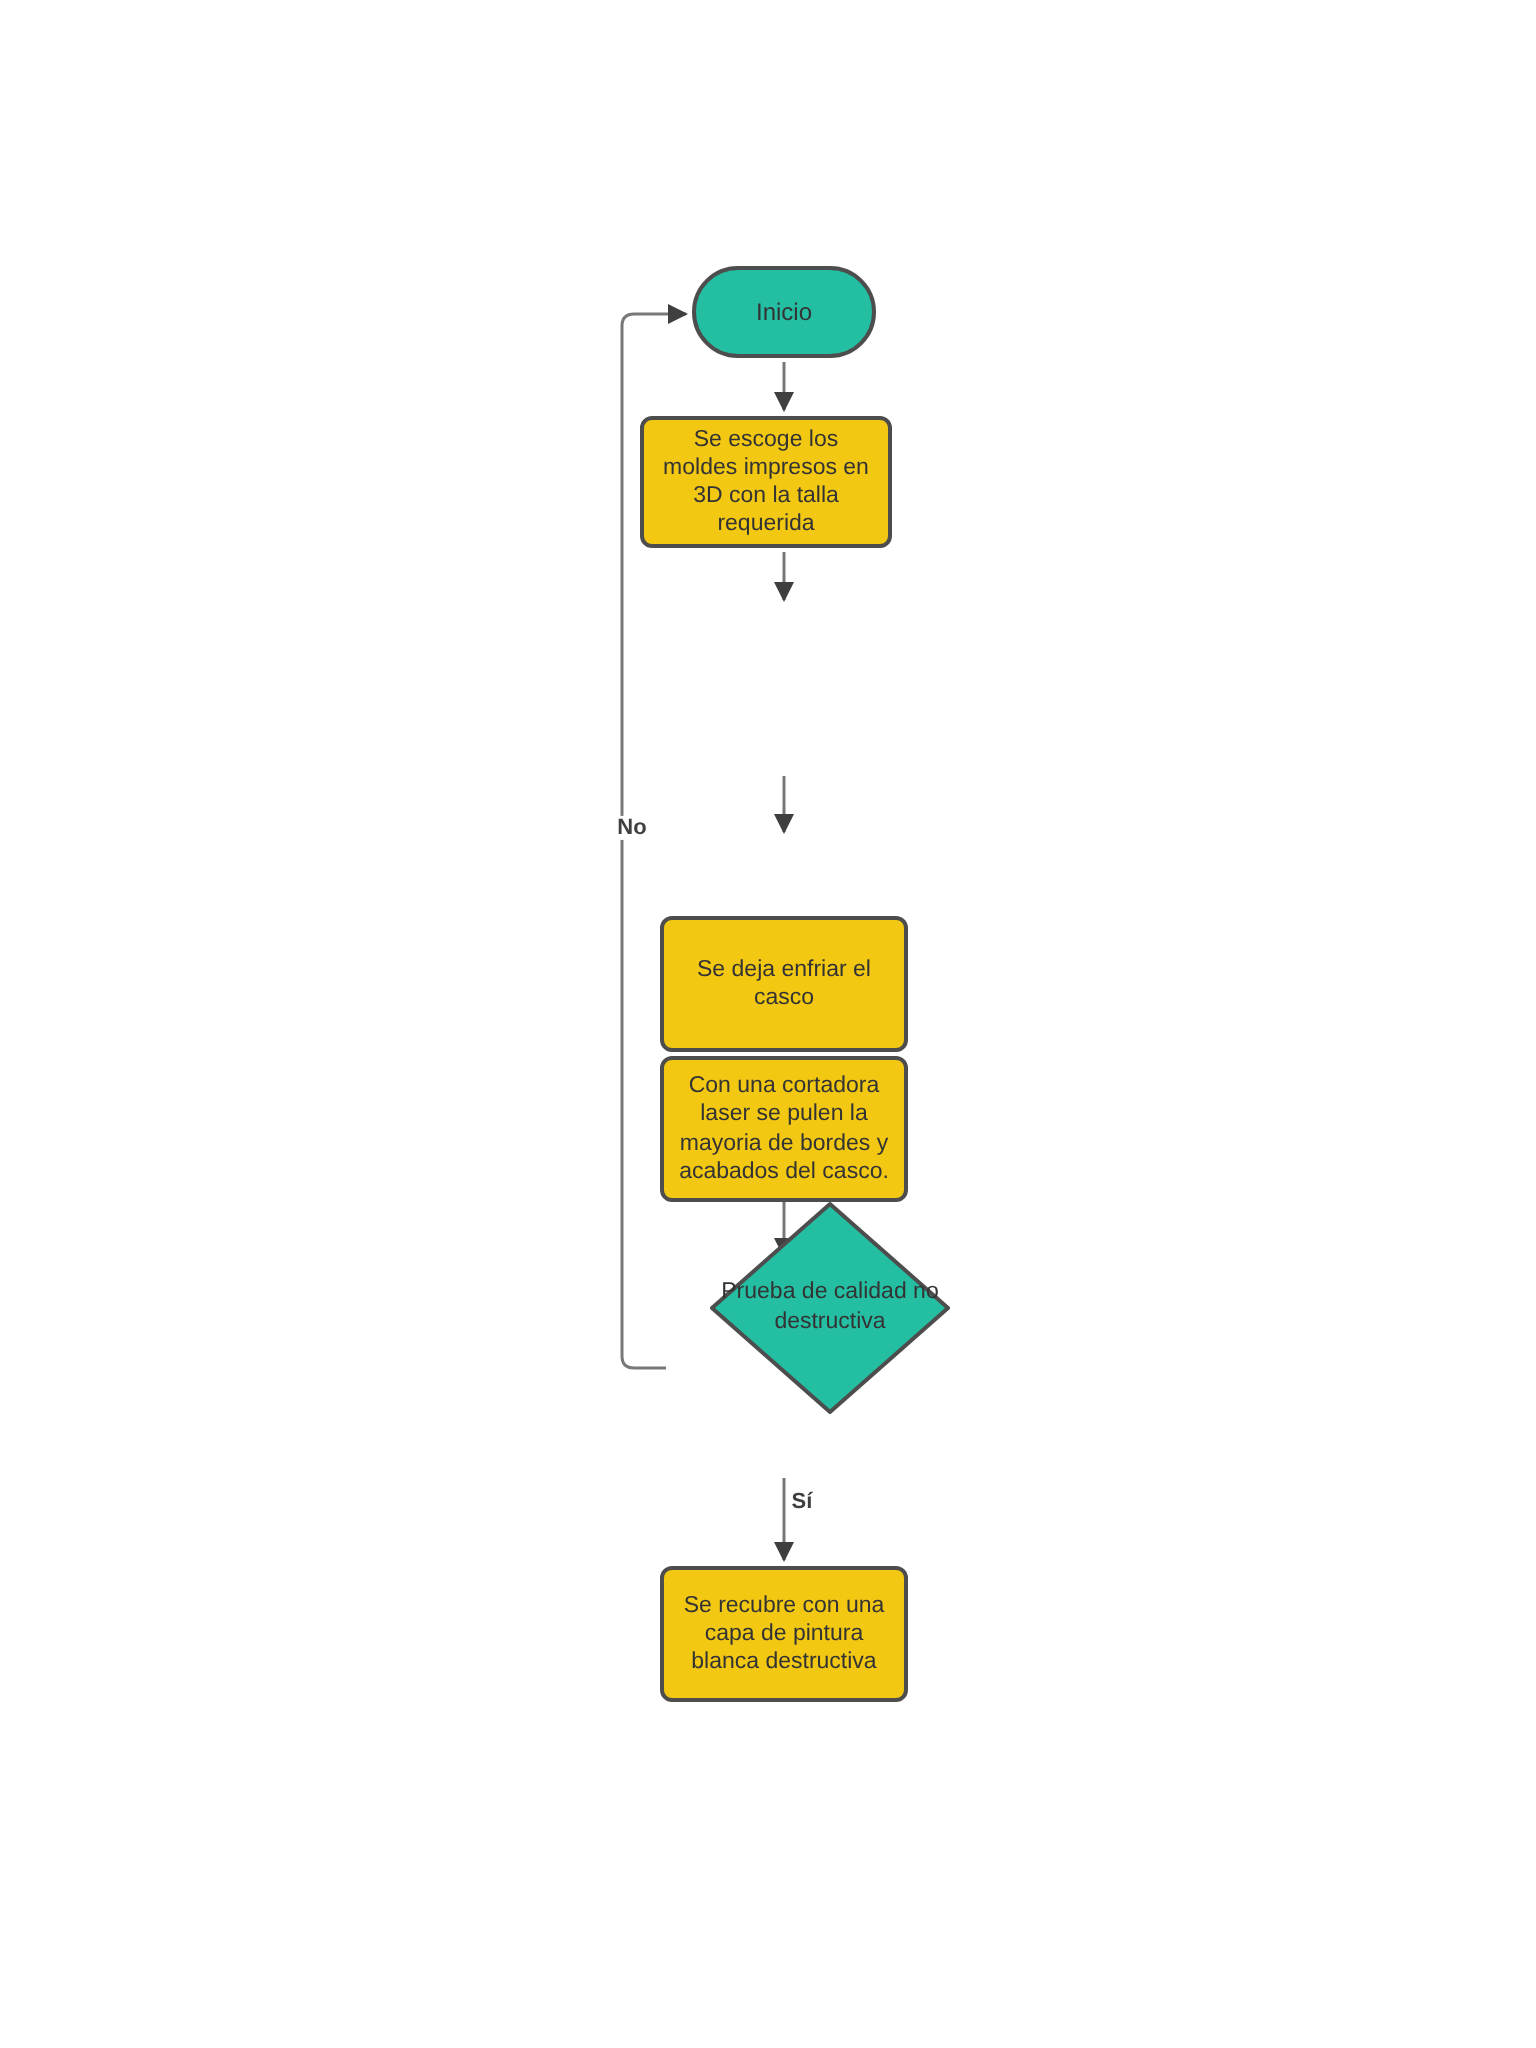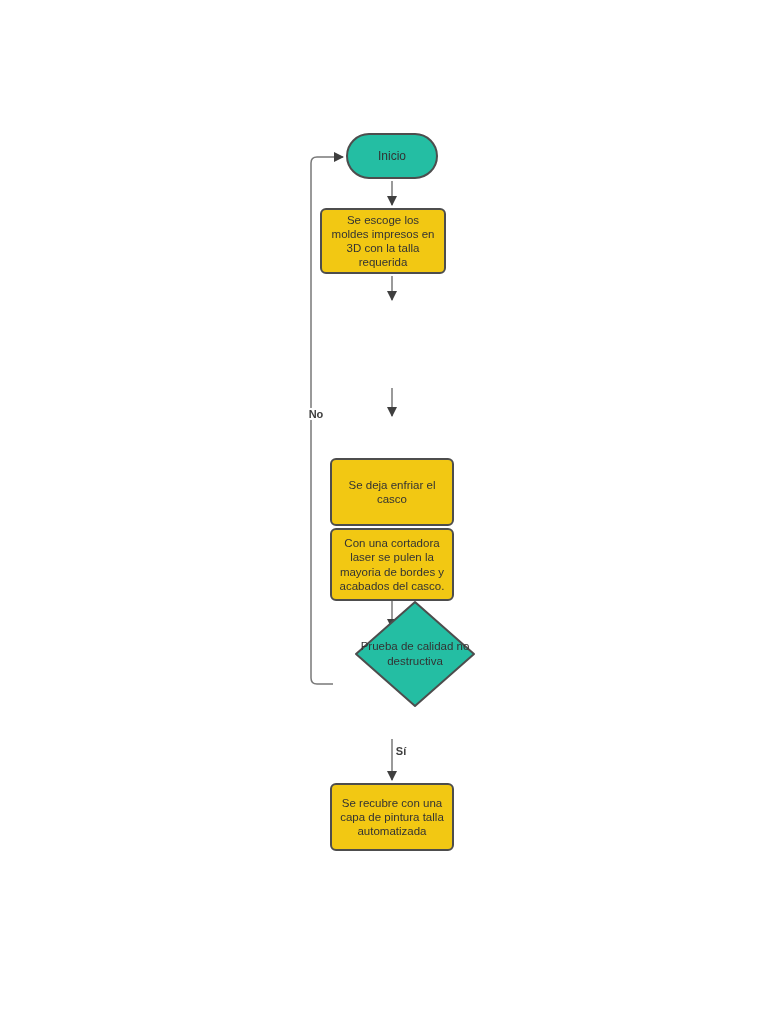--- a/index.html
+++ b/index.html
@@ -132,19 +132,19 @@
   </div>
 
   <div class="decision-wrap">
     <svg viewBox="0 0 122 108" xmlns="http://www.w3.org/2000/svg">
       <polygon class="diamond-shape" points="61,2 120,54 61,106 2,54"></polygon>
     </svg>
     <div class="decision-label">Prueba de calidad no destructiva</div>
   </div>
 
   <div class="node process p5">
-    <span>Se recubre con una capa de pintura talla automatizada</span>
+    <span>Se recubre con una capa de pintura blanca destructiva</span>
   </div>
 
   <div class="edge-label no">No</div>
   <div class="edge-label yes">Sí</div>
 
 </div>
 
 </body></html>

